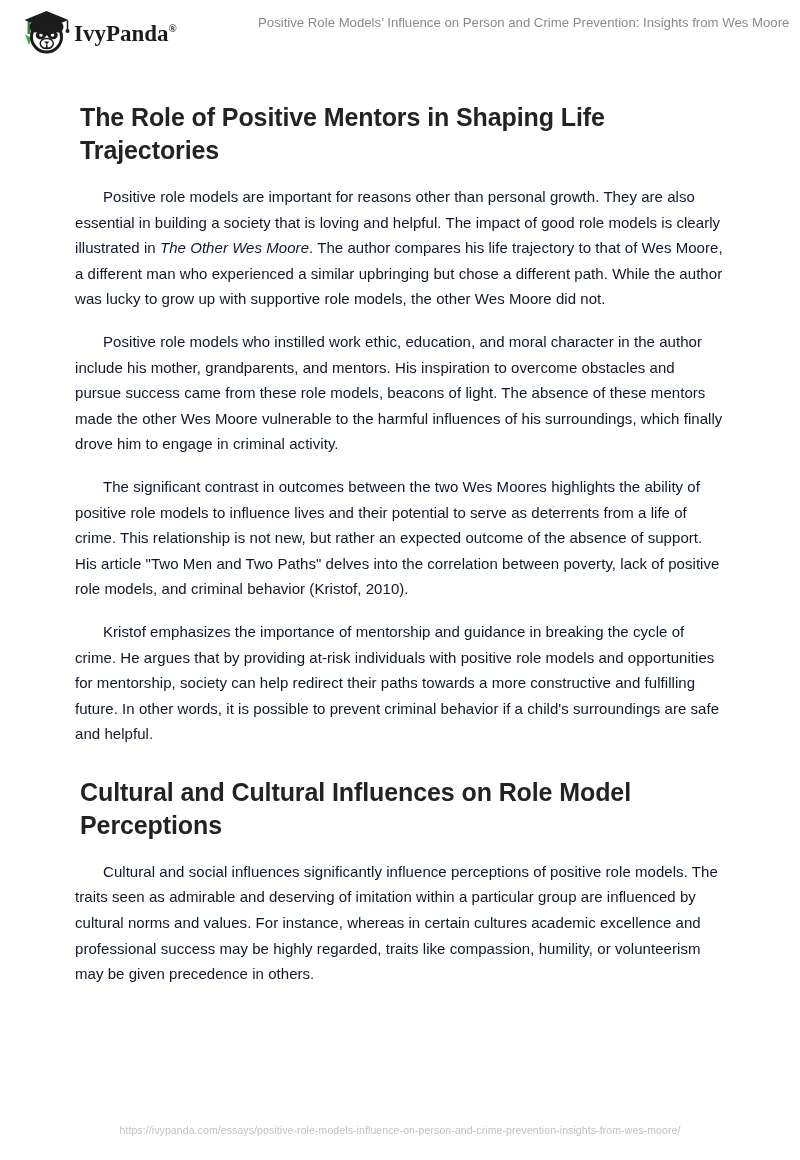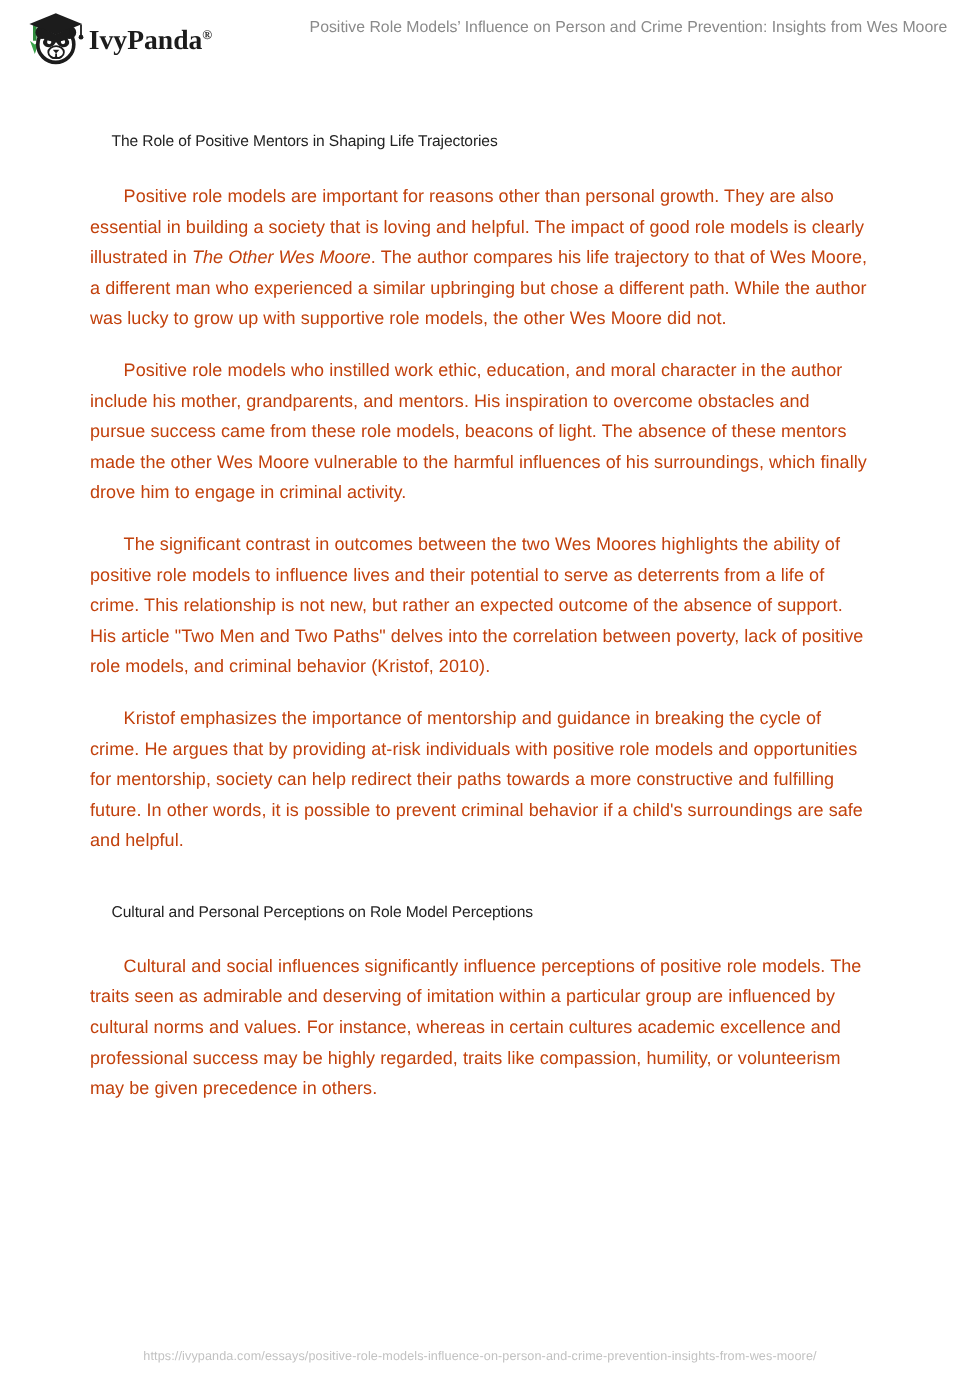--- a/index.html
+++ b/index.html
@@ -85,31 +85,31 @@
     line-height: 38px;
     font-weight: bold;
     color: #232323;
     margin: 0 0 0 0;
     letter-spacing: -0.2px;
   }
   h1.doc-title .ital {
     font-style: italic;
   }
   h2.section-title {
-    font-size: 13px;
+    font-size: 25px;
     line-height: 33px;
-    font-weight: normal;
+    font-weight: bold;
     color: #232323;
-    margin: 29px 0 0 18px;
+    margin: 29px 0 0 5px;
     letter-spacing: -0.1px;
   }
   p.body-text {
     font-size: 15px;
     line-height: 25.6px;
-    color: #c2410c;
+    color: #0f172a;
     margin: 17px 0 0 0;
     text-indent: 28px;
     text-align: left;
     letter-spacing: 0.05px;
   }
   p.body-text .ital {
     font-style: italic;
   }
   .spacer-top-1 { margin-top: 24px; }
   .spacer-top-2 { margin-top: 20px; }
@@ -183,21 +183,21 @@
     <h2 class="section-title spacer-top-1">The Role of Positive Mentors in Shaping Life Trajectories</h2>
 
     <p class="body-text"><span>Positive role models are important for reasons other than personal growth. They are also essential in building a society that is loving and helpful. The impact of good role models is clearly illustrated in </span><span class="ital">The Other Wes Moore</span><span>. The author compares his life trajectory to that of Wes Moore, a different man who experienced a similar upbringing but chose a different path. While the author was lucky to grow up with supportive role models, the other Wes Moore did not.</span></p>
 
     <p class="body-text">Positive role models who instilled work ethic, education, and moral character in the author include his mother, grandparents, and mentors. His inspiration to overcome obstacles and pursue success came from these role models, beacons of light. The absence of these mentors made the other Wes Moore vulnerable to the harmful influences of his surroundings, which finally drove him to engage in criminal activity.</p>
 
     <p class="body-text">The significant contrast in outcomes between the two Wes Moores highlights the ability of positive role models to influence lives and their potential to serve as deterrents from a life of crime. This relationship is not new, but rather an expected outcome of the absence of support. His article "Two Men and Two Paths" delves into the correlation between poverty, lack of positive role models, and criminal behavior (Kristof, 2010).</p>
 
     <p class="body-text">Kristof emphasizes the importance of mentorship and guidance in breaking the cycle of crime. He argues that by providing at-risk individuals with positive role models and opportunities for mentorship, society can help redirect their paths towards a more constructive and fulfilling future. In other words, it is possible to prevent criminal behavior if a child's surroundings are safe and helpful.</p>
 
-    <h2 class="section-title spacer-top-2">Cultural and Personal Perceptions on Role Model Perceptions</h2>
+    <h2 class="section-title spacer-top-2">Cultural and Cultural Influences on Role Model Perceptions</h2>
 
     <p class="body-text">Cultural and social influences significantly influence perceptions of positive role models. The traits seen as admirable and deserving of imitation within a particular group are influenced by cultural norms and values. For instance, whereas in certain cultures academic excellence and professional success may be highly regarded, traits like compassion, humility, or volunteerism may be given precedence in others.</p>
   </div>
 
   <div class="page-footer">
     <div class="footer-url">https://ivypanda.com/essays/positive-role-models-influence-on-person-and-crime-prevention-insights-from-wes-moore/</div>
   </div>
 
 </div>
 

